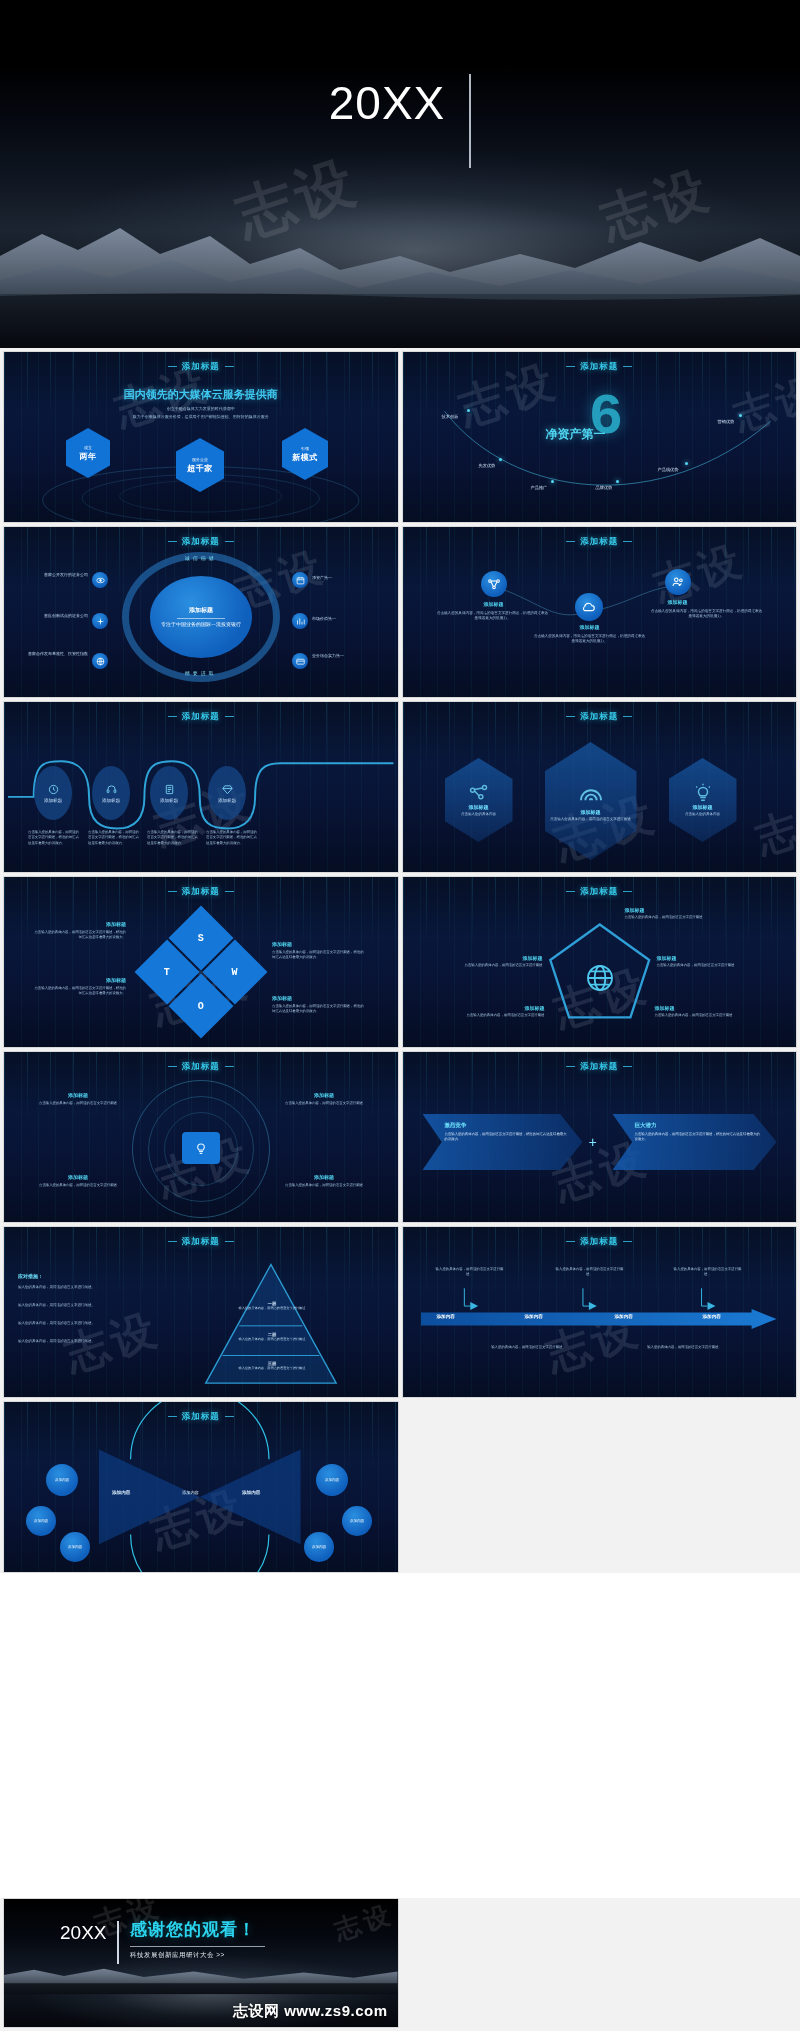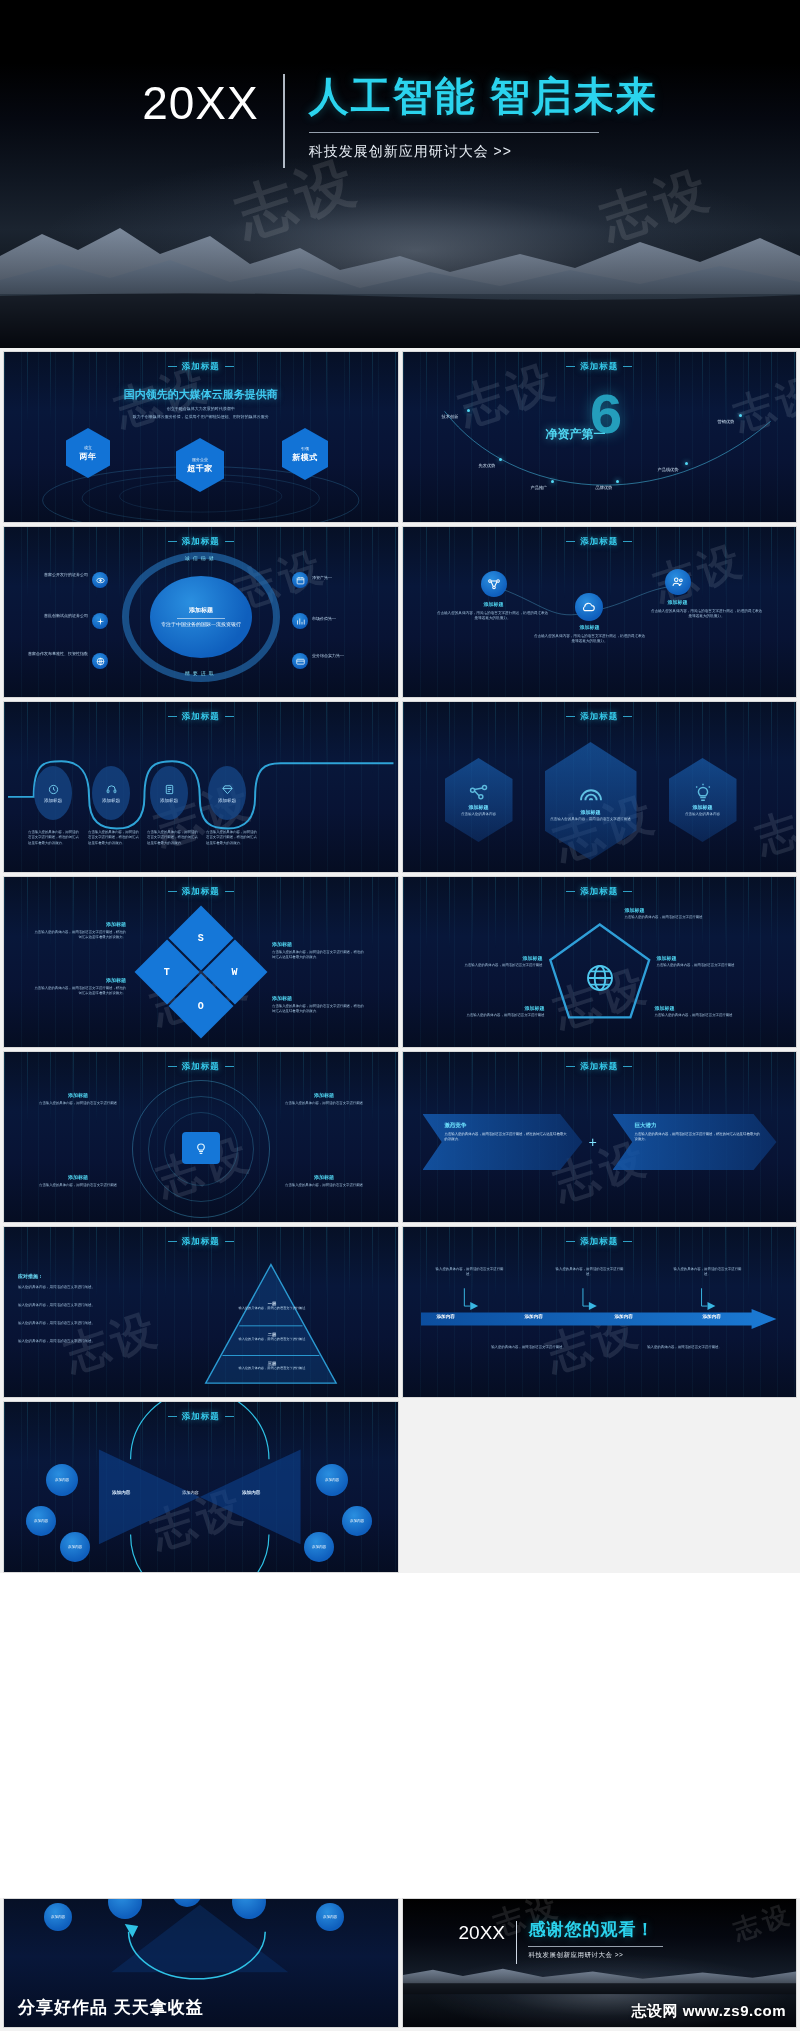--- a/index.html
+++ b/index.html
@@ -192,25 +192,20 @@
       <rect x="0" y="96" width="800" height="54" fill="url(#water)"></rect>
       <path d="M0,98 Q200,92 400,99 Q600,106 800,97 L800,150 L0,150 Z" fill="#070a10" opacity=".55"></path>
     </svg>
 
     <div class="wm" style="left:235px; top:160px; font-size:58px;">志设</div>
     <div class="wm" style="left:600px; top:170px; font-size:52px;">志设</div>
 
     <div class="hero-inner">
       <div class="hero-year">20XX</div>
       <div class="hero-divider"></div>
-      <div class="hero-right">
-        <div class="hero-title">人工智能 智启未来</div>
-        <div class="hero-rule"></div>
-        <div class="hero-sub">科技发展创新应用研讨大会 &gt;&gt;</div>
-      </div>
     </div>
   </div>
 
   <div class="grid">
 
     <div class="slide">
       <div class="rain"></div>
         <div class="rain2"></div>
       <div class="wm dark" style="left:110px; top:16px; font-size:44px;">志设</div>
       <div class="s-title">添加标题</div>
@@ -701,38 +696,20 @@
         <div style="position:absolute;left:108px;top:88px;color:#dff0ff;font-size:4.6px;font-weight:700">添加内容</div>
         <div style="position:absolute;left:178px;top:88px;color:#dff0ff;font-size:4.2px">添加内容</div>
         <div style="position:absolute;left:238px;top:88px;color:#dff0ff;font-size:4.6px;font-weight:700">添加内容</div>
       </div>
     </div>
 
   </div>
 
   <div class="finalrow">
 
-    <div class="promo">
-      <div class="rain"></div>
-      <svg viewBox="0 0 394 133" style="position:absolute;inset:0;width:100%;height:100%">
-        <polygon points="196,6 104,76 288,76" fill="rgba(10,45,100,.55)"></polygon>
-        <path d="M122,34 a58,40 0 0 0 142,0" stroke="#2fc2e6" stroke-width="1.6" fill="none"></path>
-        <polygon points="118,26 126,40 132,28" fill="#2fc2e6"></polygon>
-      </svg>
-      <div class="circ" style="left:104px;top:-14px;width:34px;height:34px"></div>
-      <div class="circ" style="left:40px;top:4px;width:28px;height:28px">
-          <span style="font-size:3.6px">添加内容</span>
-        </div>
-      <div class="circ" style="left:168px;top:-22px;width:30px;height:30px"></div>
-      <div class="circ" style="left:228px;top:-14px;width:34px;height:34px"></div>
-      <div class="circ" style="left:312px;top:4px;width:28px;height:28px">
-          <span style="font-size:3.6px">添加内容</span>
-        </div>
-      <div class="promo-txt">分享好作品 天天拿收益</div>
-    </div>
 
     <div class="thanks">
       <svg viewBox="0 0 394 133" preserveAspectRatio="none" style="position:absolute;left:0;right:0;bottom:0;width:100%;height:60px">
         <defs>
           <linearGradient id="tg1" x1="0" y1="0" x2="0" y2="1">
             <stop offset="0%" stop-color="#9aa9bd" stop-opacity=".7"></stop>
             <stop offset="100%" stop-color="#0d1219" stop-opacity="1"></stop>
           </linearGradient>
         </defs>
         <path d="M0,18 L30,6 L60,20 L100,4 L140,22 L190,10 L240,26 L300,12 L350,24 L394,10 L394,60 L0,60 Z" fill="url(#tg1)"></path>

